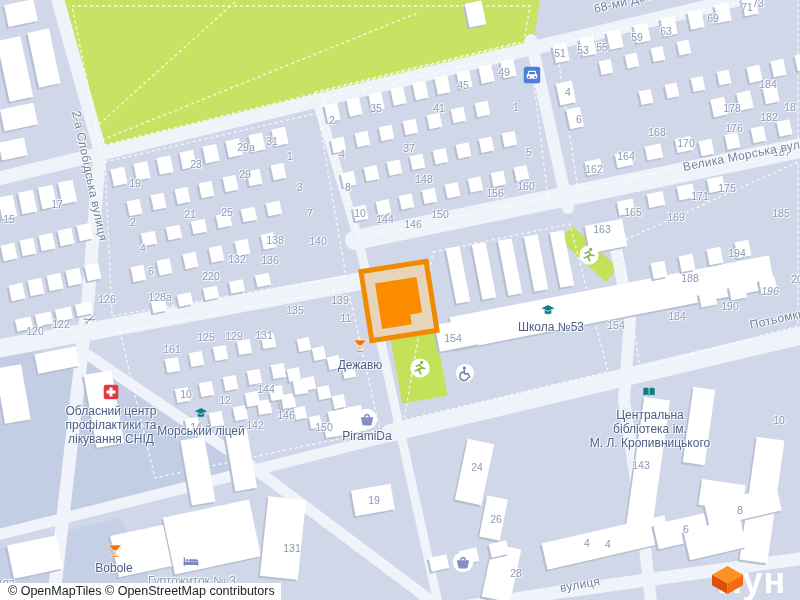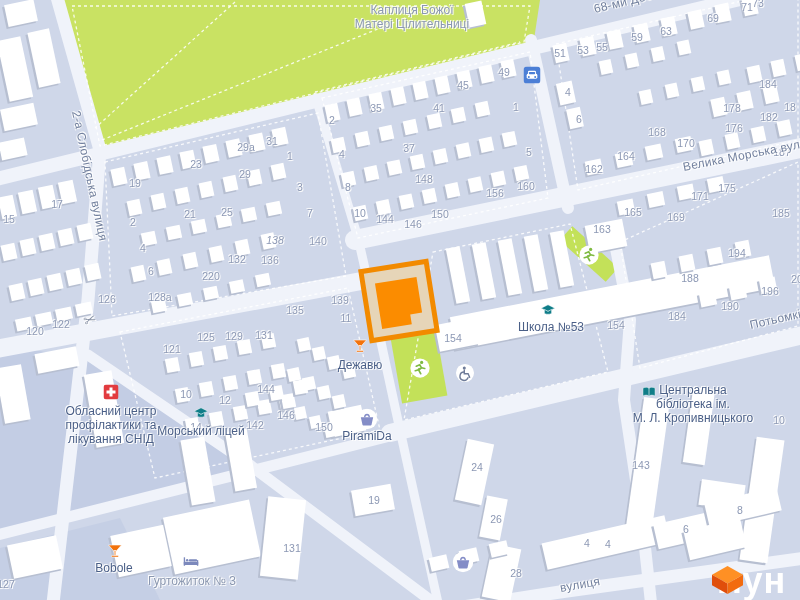--- a/index.html
+++ b/index.html
@@ -468,29 +468,29 @@
       <div class="lbl num" style="left: 310px; top: 213px;">7</div>
       <div class="lbl num" style="left: 133px; top: 222px;">2</div>
       <div class="lbl num" style="left: 143px; top: 248px;">4</div>
       <div class="lbl num" style="left: 151px; top: 271px;">6</div>
       <div class="lbl num" style="left: 190px; top: 214px;">21</div>
       <div class="lbl num" style="left: 227px; top: 212px;">25</div>
       <div class="lbl num" style="left: 160px; top: 297px;">128а</div>
       <div class="lbl num" style="left: 211px; top: 276px;">220</div>
       <div class="lbl num" style="left: 237px; top: 259px;">132</div>
       <div class="lbl num" style="left: 270px; top: 260px;">136</div>
-      <div class="lbl num" style="left: 275px; top: 240px; font-style: italic;">138</div>
+      <div class="lbl num" style="left: 275px; top: 240px;">138</div>
       <div class="lbl num" style="left: 318px; top: 241px;">140</div>
       <div class="lbl num" style="left: 295px; top: 310px;">135</div>
       <div class="lbl num" style="left: 340px; top: 300px;">139</div>
       <div class="lbl num" style="left: 346px; top: 318px;">11</div>
       <div class="lbl num" style="left: 206px; top: 337px;">125</div>
       <div class="lbl num" style="left: 234px; top: 336px;">129</div>
       <div class="lbl num" style="left: 264px; top: 335px;">131</div>
-      <div class="lbl num" style="left: 172px; top: 349px;">121</div>
+      <div class="lbl num" style="left: 172px; top: 349px;">161</div>
       <div class="lbl num" style="left: 186px; top: 394px;">10</div>
       <div class="lbl num" style="left: 225px; top: 400px;">12</div>
       <div class="lbl num" style="left: 196px; top: 427px;">14</div>
       <div class="lbl num" style="left: 255px; top: 425px;">142</div>
       <div class="lbl num" style="left: 266px; top: 389px;">144</div>
       <div class="lbl num" style="left: 286px; top: 415px;">146</div>
       <div class="lbl num" style="left: 324px; top: 427px;">150</div>
       <div class="lbl num" style="left: 332px; top: 120px;">2</div>
       <div class="lbl num" style="left: 376px; top: 108px;">35</div>
       <div class="lbl num" style="left: 342px; top: 154px;">4</div>
@@ -529,21 +529,21 @@
       <div class="lbl num" style="left: 790px; top: 107px;">18</div>
       <div class="lbl num" style="left: 782px; top: 152px;">187</div>
       <div class="lbl num" style="left: 727px; top: 188px;">175</div>
       <div class="lbl num" style="left: 700px; top: 196px;">171</div>
       <div class="lbl num" style="left: 676px; top: 217px;">169</div>
       <div class="lbl num" style="left: 633px; top: 212px;">165</div>
       <div class="lbl num" style="left: 602px; top: 229px;">163</div>
       <div class="lbl num" style="left: 781px; top: 213px;">185</div>
       <div class="lbl num" style="left: 737px; top: 253px;">194</div>
       <div class="lbl num" style="left: 690px; top: 278px;">188</div>
-      <div class="lbl num" style="left: 770px; top: 291px;">196</div>
+      <div class="lbl num" style="left: 770px; top: 291px; font-style: italic;">196</div>
       <div class="lbl num" style="left: 730px; top: 306px;">190</div>
       <div class="lbl num" style="left: 677px; top: 316px;">184</div>
       <div class="lbl num" style="left: 797px; top: 279px;">20</div>
       <div class="lbl num" style="left: 453px; top: 338px;">154</div>
       <div class="lbl num" style="left: 616px; top: 325px;">154</div>
       <div class="lbl num" style="left: 477px; top: 467px;">24</div>
       <div class="lbl num" style="left: 496px; top: 519px;">26</div>
       <div class="lbl num" style="left: 516px; top: 573px;">28</div>
       <div class="lbl num" style="left: 587px; top: 543px;">4</div>
       <div class="lbl num" style="left: 608px; top: 544px;">4</div>
@@ -551,24 +551,20 @@
       <div class="lbl num" style="left: 740px; top: 510px;">8</div>
       <div class="lbl num" style="left: 641px; top: 465px;">143</div>
       <div class="lbl num" style="left: 779px; top: 420px;">10</div>
       <div class="lbl num" style="left: 374px; top: 500px;">19</div>
       <div class="lbl num" style="left: 292px; top: 548px;">131</div>
       <div class="lbl street" style="left: 76px; top: 104px; transform: rotate(78deg);">2-а Слобідська вулиця</div>
       <div class="lbl street" style="left: 594px; top: 2px; transform: rotate(-13.5deg);">68-ми Десантників</div>
       <div class="lbl street" style="left: 683px; top: 160px; transform: rotate(-11deg);">Велика Морська вулиця</div>
       <div class="lbl street" style="left: 750px; top: 318px; transform: rotate(-12.5deg);">Потьомкінська</div>
       <div class="lbl street" style="left: 560px; top: 581px; transform: rotate(-10deg);">вулиця</div>
-      <div class="lbl poi muted" style="left: 412px; top: 17px;">
-        <div>Каплиця Божої</div>
-        <div>Матері Цілительниці</div>
-      </div>
       <div class="lbl poi " style="left: 551px; top: 327px;">
         <div>Школа №53</div>
       </div>
       <div class="icon" style="left: 548px; top: 310px;">
         <svg width="15" height="14" viewBox="0 0 16 14">
           <g fill="#0F7D88" stroke="#fff" stroke-width=".5">
             <polygon points="8,1.5 15.3,5 8,8.5 .7,5"></polygon>
             <path d="M4.2 6.4v3.4c0 1 1.7 1.7 3.8 1.7s3.8-.7 3.8-1.7V6.4L8 8.5z"></path>
           </g>
         </svg>
@@ -577,21 +573,21 @@
         <div>Морський ліцей</div>
       </div>
       <div class="icon" style="left: 201px; top: 413px;">
         <svg width="15" height="14" viewBox="0 0 16 14">
           <g fill="#0F7D88" stroke="#fff" stroke-width=".5">
             <polygon points="8,1.5 15.3,5 8,8.5 .7,5"></polygon>
             <path d="M4.2 6.4v3.4c0 1 1.7 1.7 3.8 1.7s3.8-.7 3.8-1.7V6.4L8 8.5z"></path>
           </g>
         </svg>
       </div>
-      <div class="lbl poi " style="left: 650px; top: 404px; margin-left: 43px;">
+      <div class="lbl poi " style="left: 650px; top: 429px;">
         <div>Центральна</div>
         <div>бібліотека ім.</div>
         <div>М. Л. Кропивницького</div>
       </div>
       <div class="icon" style="left: 649px; top: 392px;">
         <svg width="15" height="13" viewBox="0 0 16 14">
           <path d="M1.5 2.8C4 1.6 6.5 1.6 8 3.2c1.5-1.6 4-1.6 6.5-.4v8.4c-2.5-1.2-5-1.2-6.5.4-1.5-1.6-4-1.6-6.5-.4z" fill="#0F7D88" stroke="#fff" stroke-width=".5"></path>
           <path d="M8 3.2v8.4" stroke="#fff" stroke-width=".7"></path>
         </svg>
       </div>
@@ -712,13 +708,14 @@
 
   <div class="logo">
     <svg width="31" height="28" viewBox="0 0 30 27">
       <polygon points="15,0 30,8.5 15,17 0,8.5" fill="#FF9024"></polygon>
       <polygon points="0,8.5 15,17 15,27 0,18.5" fill="#E04E0B"></polygon>
       <polygon points="30,8.5 15,17 15,27 30,18.5" fill="#F26B0F"></polygon>
     </svg>
     <span class="logo-text">лун</span>
   </div>
 
+  <div class="attribution">© OpenMapTiles © OpenStreetMap contributors</div>
 </div>
 
 </body></html>

